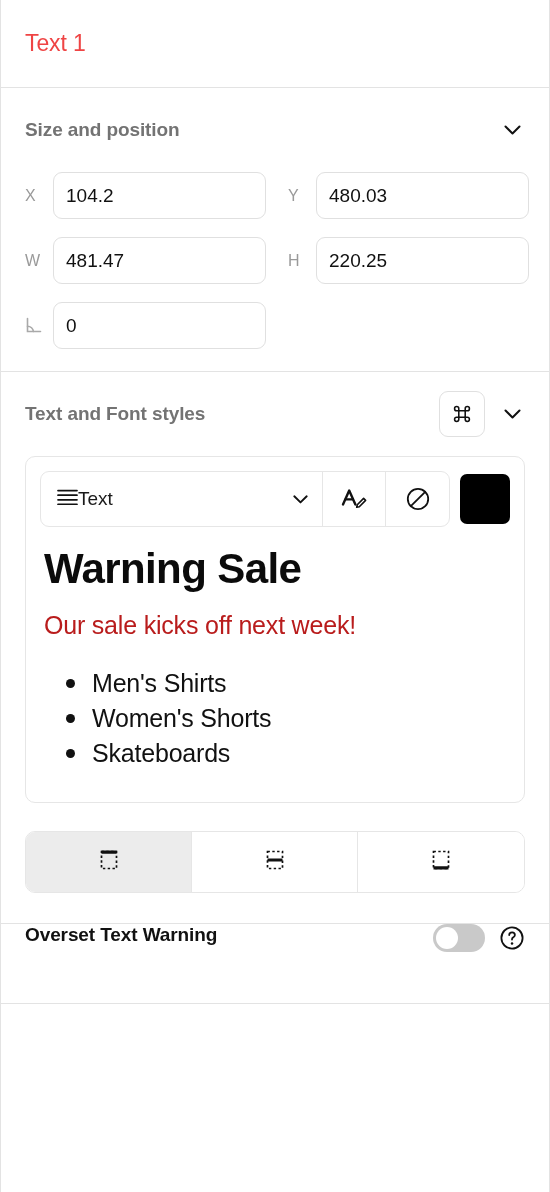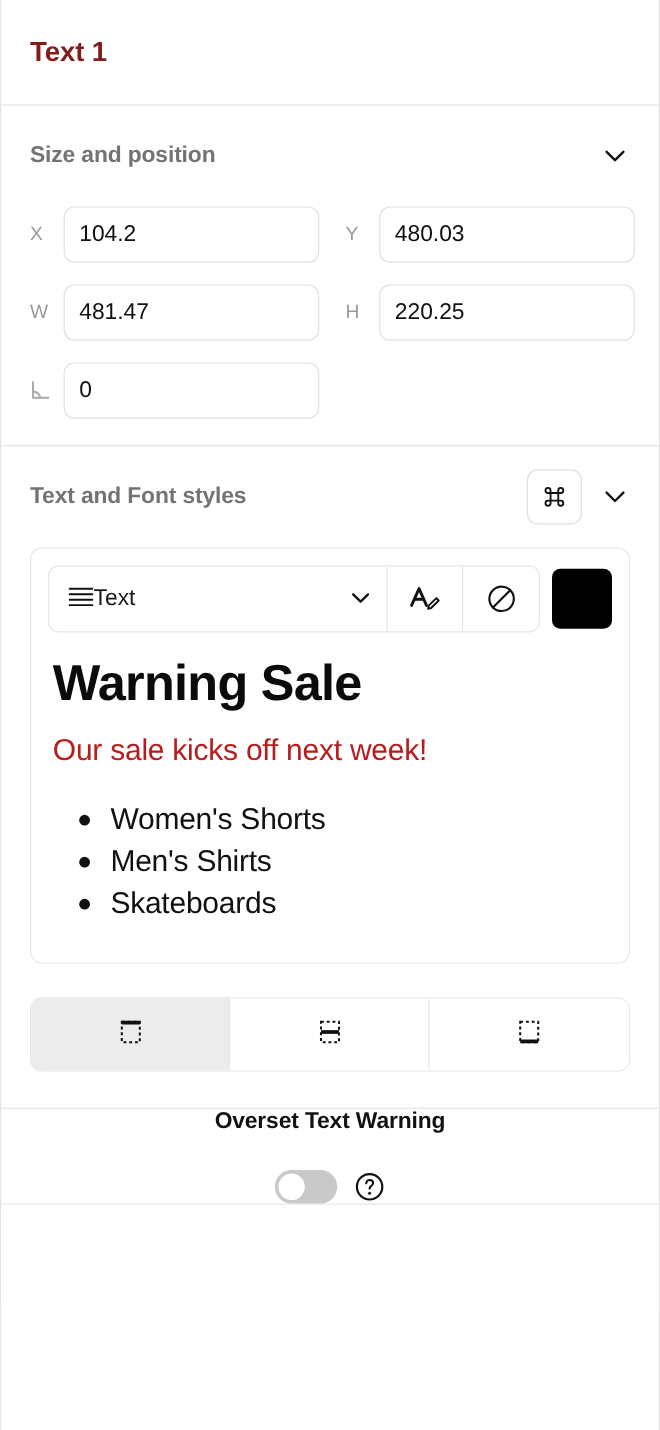--- a/index.html
+++ b/index.html
@@ -25,22 +25,22 @@
   
   .panel-header {
     height: 88px;
     display: flex;
     align-items: center;
     padding: 0 24px;
     border-bottom: 1px solid #e3e3e3;
   }
   .panel-title {
     font-size: 23px;
-    font-weight: 700;
-    color: #7f1d1d;
+    font-weight: 400;
+    color: #ef4444;
     letter-spacing: -0.1px;
   }
 
   
   .section {
     border-bottom: 1px solid #e3e3e3;
     padding: 0 24px;
   }
   .section-head {
     height: 84px;
@@ -253,25 +253,24 @@
     background: #ffffff;
     border-right: 1px solid #e6e6e6;
   }
   .seg:last-child { border-right: none; }
   .seg.selected { background: #ececec; }
 
   
   .toggle-row {
     height: 80px;
     display: flex;
-    align-items: center;
+    align-items: flex-start;
     justify-content: space-between;
     padding: 0 24px;
     border-bottom: 1px solid #e3e3e3;
-    flex-direction: column;
   }
   .toggle-label {
     font-size: 19px;
     font-weight: 700;
     color: #111111;
     letter-spacing: -0.1px;
   }
   .toggle-right {
     display: flex;
     align-items: center;
@@ -414,22 +413,22 @@
           </div>
         </div>
 
         <div class="color-swatch" style="background:#000000;"></div>
       </div>
 
       <div class="preview">
         <div class="pv-h1">Warning Sale</div>
         <div class="pv-p">Our sale kicks off next week!</div>
         <ul class="pv-list">
+          <li>Men's Shirts</li>
           <li>Women's Shorts</li>
-          <li>Men's Shirts</li>
           <li>Skateboards</li>
         </ul>
       </div>
     </div>
 
     <div class="segmented">
       <div class="seg selected">
         <span>
           <svg width="30" height="30" viewBox="0 0 30 30" fill="none">
             <rect x="7.5" y="6.5" width="15" height="17" stroke="#111" stroke-width="1.7" stroke-dasharray="2.4 2.4"></rect>

